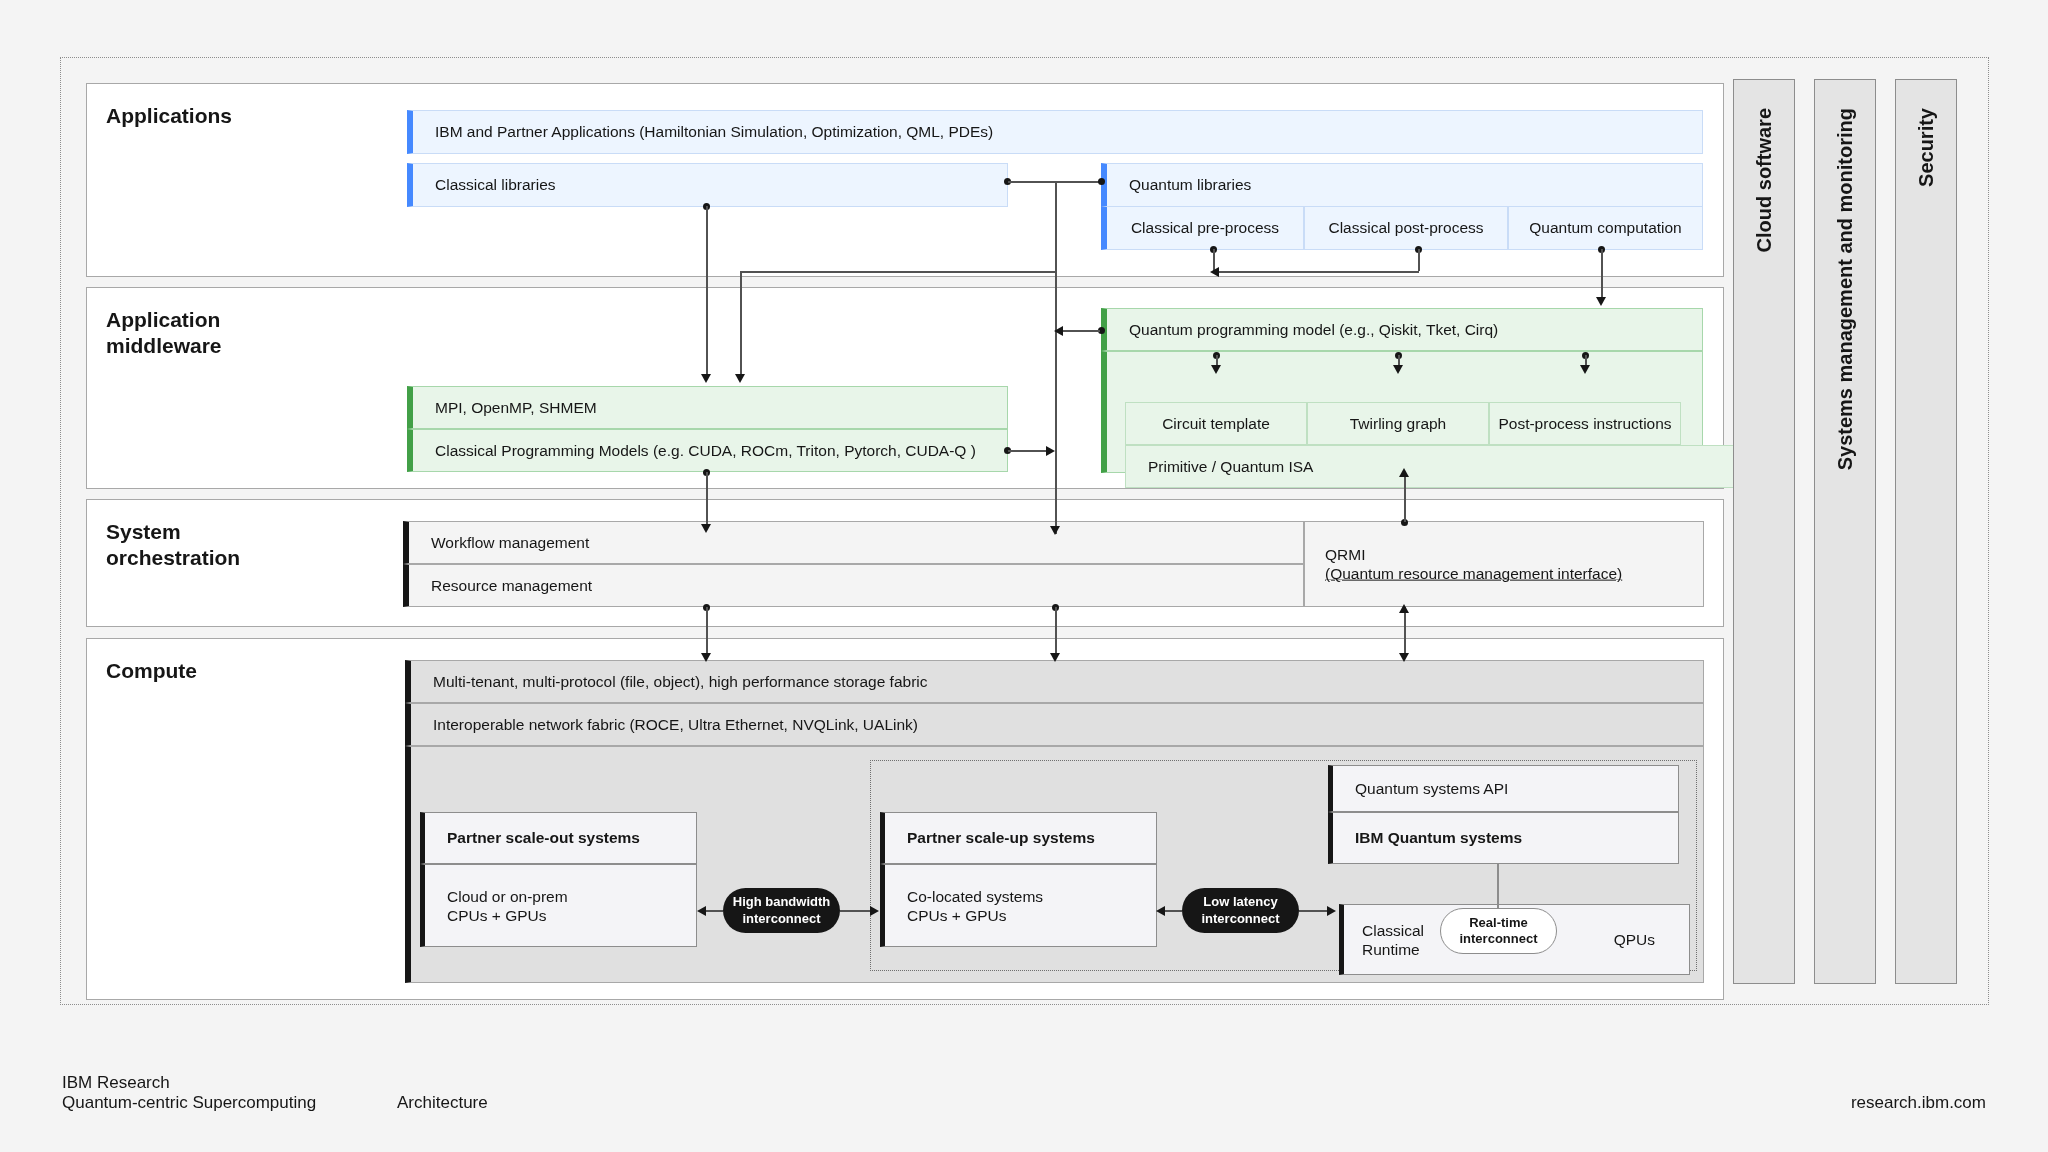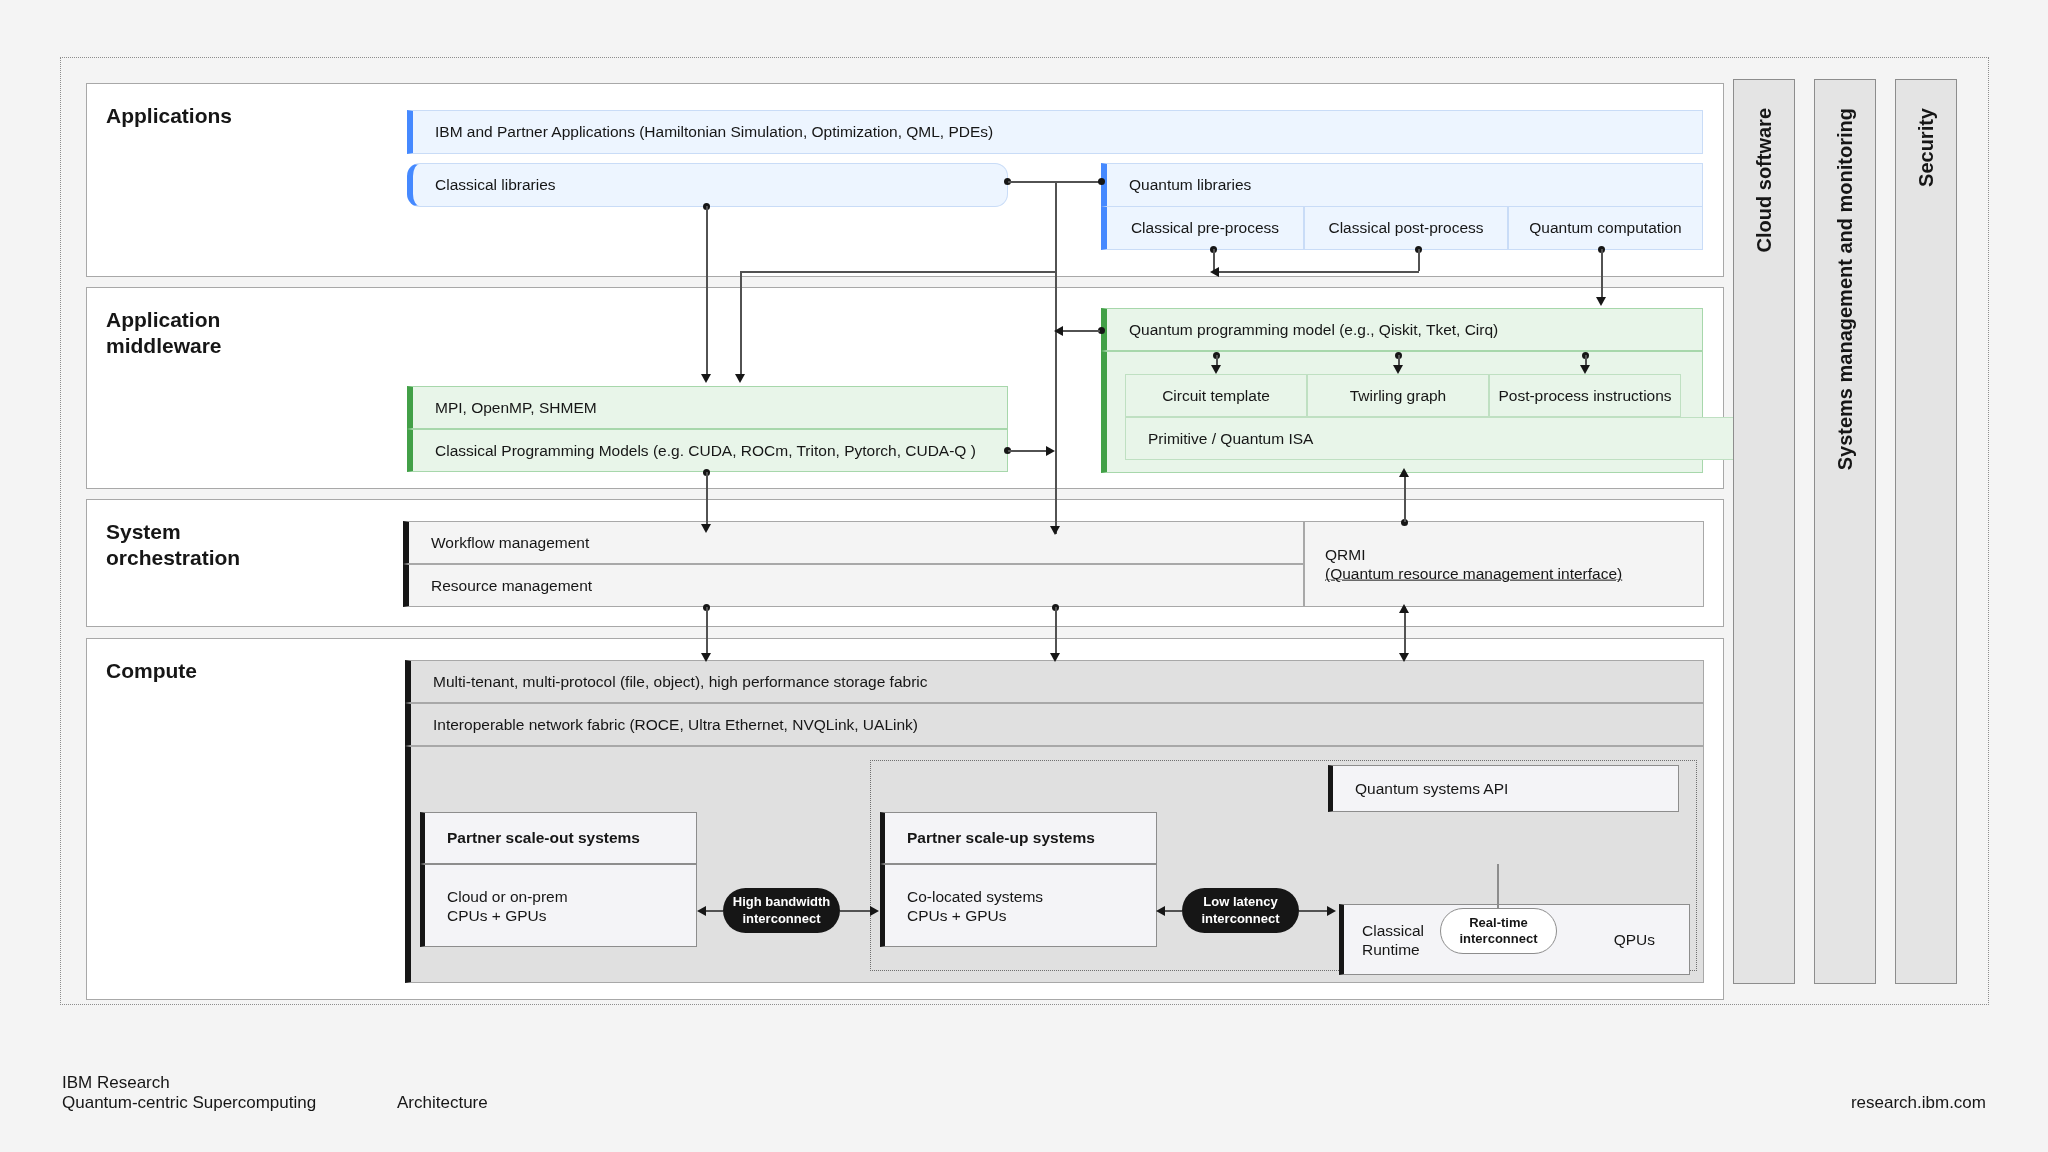--- a/index.html
+++ b/index.html
@@ -39,21 +39,21 @@
   .box { position:absolute; font-size:15.5px; line-height:1.25; }
   .box .lbl { position:absolute; left:22px; top:50%; transform:translateY(-50%); white-space:pre-line; }
   .box.ctr .lbl { left:0; width:100%; text-align:center; transform:translateY(-50%); }
 
   
   .blue      { background:#edf5ff; border:1px solid #c9dcf7; }
   .blue-left { border-left:6px solid #4589ff; }
   
   .green      { background:#e8f5e9; border:1px solid #a7d7ab; }
   .green-left { border-left:6px solid #42a047; }
-  .green-mid  { background:#e8f5e9; border:1px solid #bfe0c2; }
+  .green-mid  { background:#e8f5e9; border:1px solid #bfe0c2;margin-top:28px; }
   
   .grey       { background:#f4f4f4; border:1px solid #a8a8a8; }
   .grey-left  { border-left:6px solid #161616;text-align:right; }
   .greyfill   { background:#e0e0e0; border:1px solid #a8a8a8; }
   .greyfill-left { border-left:6px solid #161616; }
   .whiteish   { background:#f4f4f7; border:1px solid #8d8d8d; }
   .black-left { border-left:5px solid #161616; }
 
   
   .vpanel {
@@ -103,21 +103,21 @@
 
   <div class="outer-dotted"></div>
 
   <div class="layer" style="left:86px; top:83px; width:1638px; height:194px;"></div>
   <div class="layer-title" style="left:106px; top:103px;">Applications</div>
 
   <div class="box blue blue-left" style="left:407px; top:110px; width:1296px; height:44px;">
     <span class="lbl">IBM and Partner Applications (Hamiltonian Simulation, Optimization, QML, PDEs)</span>
   </div>
 
-  <div class="box blue blue-left" style="left:407px; top:163px; width:601px; height:44px;border-radius:13px;">
+  <div class="box blue blue-left" style="left:407px; top:163px; width:601px; height:44px;">
     <span class="lbl">Classical libraries</span>
   </div>
 
   <div class="box blue blue-left" style="left:1101px; top:163px; width:602px; height:44px;">
     <span class="lbl">Quantum libraries</span>
   </div>
 
   <div class="box blue blue-left ctr" style="left:1101px; top:206px; width:203px; height:44px;">
     <span class="lbl">Classical pre-process</span>
   </div>
@@ -200,20 +200,23 @@
   <div class="box whiteish black-left" style="left:880px; top:812px; width:277px; height:52px;">
     <span class="lbl bold">Partner scale-up systems</span>
   </div>
   <div class="box whiteish black-left" style="left:880px; top:864px; width:277px; height:83px;">
     <span class="lbl">Co-located systems
 CPUs + GPUs</span>
   </div>
 
   <div class="box whiteish black-left" style="left:1328px; top:765px; width:351px; height:47px;">
     <span class="lbl">Quantum systems API</span>
+  </div>
+  <div class="box whiteish black-left" style="left:1328px; top:812px; width:351px; height:52px;">
+    <span class="lbl bold">IBM Quantum systems</span>
   </div>
   <div class="box whiteish black-left" style="left:1328px; top:904px; width:351px; height:71px;margin-left:11px;">
     <span class="lbl" style="left:18px; font-size:15.5px;">Classical
 Runtime</span>
     <span style="position:absolute; right:34px; top:50%; transform:translateY(-50%); font-size:15.5px;">QPUs</span>
   </div>
 
   <div class="ln lnv" style="left:1497px; top:864px; height:83px; background:#8d8d8d;"></div>
   <div class="pill-white" style="left:1440px; top:883px; width:117px; height:46px;margin-top:25px;">
     <span style="white-space:pre-line;">Real-time

